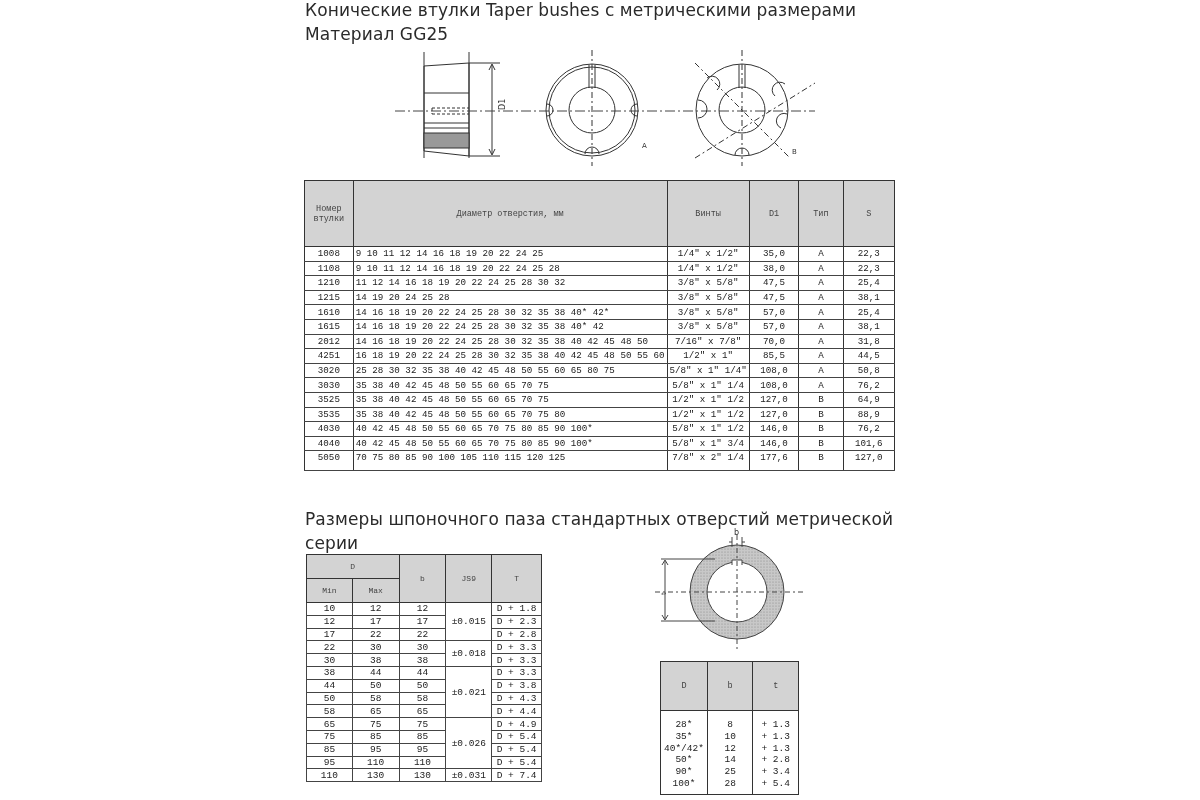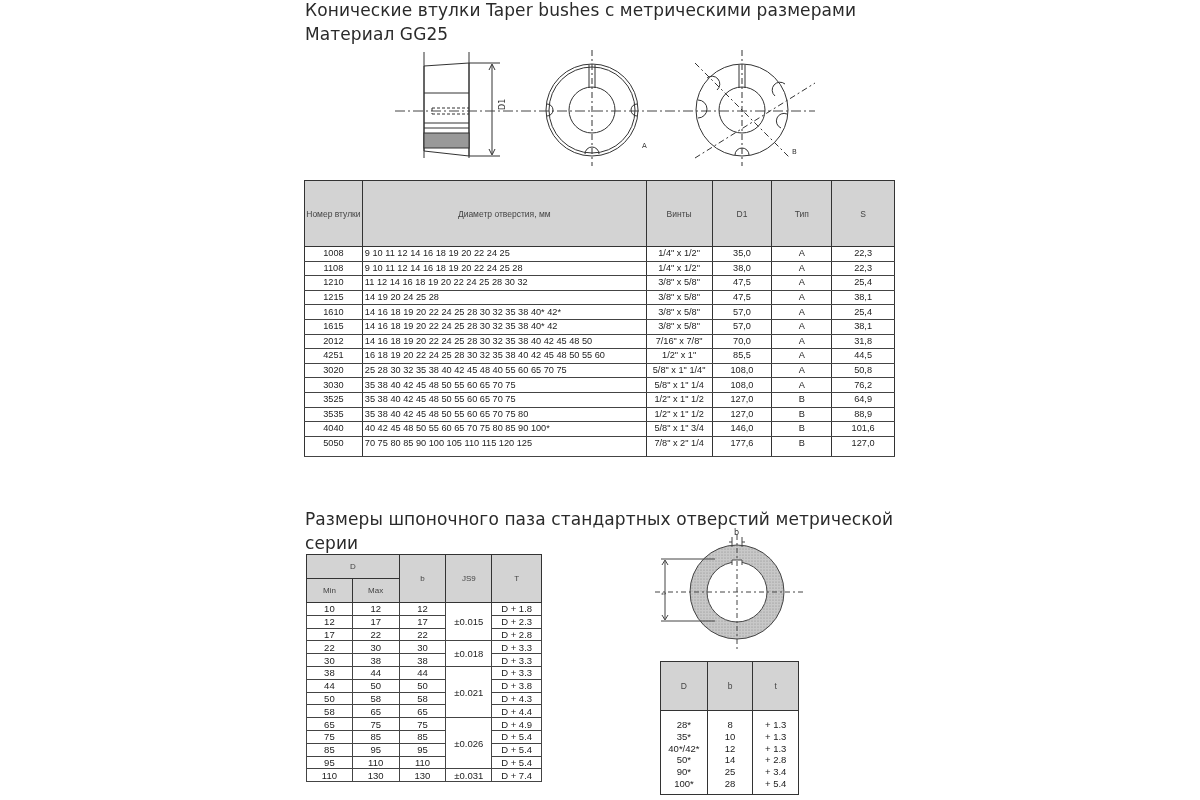--- a/index.html
+++ b/index.html
@@ -2,21 +2,21 @@
 <html><head>
 <meta charset="utf-8">
 <style>
   html, body { margin:0; padding:0; background:#ffffff; }
   body { width:1200px; height:800px; position:relative; overflow:hidden; font-family:"DejaVu Sans", sans-serif; color:#222; }
   .title { position:absolute; left:305px; font-size:17px; color:#2a2a2a; letter-spacing:0.1px; }
   #t1 { top:0px; }
   #t2 { top:24px; }
   #t3 { top:507px; line-height:24px; width:600px; }
   .drawing { position:absolute; }
-  table { border-collapse:collapse; position:absolute; font-family:Liberation Sans, sans-serif; }
+  table { border-collapse:collapse; position:absolute; font-family:Liberation Mono, monospace; }
   #main-table { left:304px; top:180px; width:591px; font-size:9.2px; }
   #main-table th { background:#d3d3d3; font-weight:normal; font-size:8.5px; color:#444; border:1px solid #333; height:63px; }
   #main-table td { border-left:1px solid #333; border-right:1px solid #333; border-bottom:1px solid #444; height:13.6px; padding:0 2px; line-height:13px; white-space:nowrap; overflow:hidden; }
   #main-table td.c { text-align:center; }
   #main-table tr.last td { height:19px; vertical-align:top; }
   #key-table { left:306px; top:554px; width:236px; font-size:9.5px; }
   #key-table th { background:#d3d3d3; font-weight:normal; font-size:8px; color:#444; border:1px solid #333; }
   #key-table td { border:1px solid #444; text-align:center; height:11.8px; line-height:11px; padding:0; }
   #small-table { left:660px; top:661px; width:139px; font-size:9.5px; }
   #small-table th { background:#d3d3d3; font-weight:normal; font-size:8.5px; color:#444; border:1px solid #333; height:46px; }
@@ -158,21 +158,21 @@
       <tr>
         <td class="c">4251</td>
         <td>16 18 19 20 22 24 25 28 30 32 35 38 40 42 45 48 50 55 60</td>
         <td class="c">1/2" x 1"</td>
         <td class="c">85,5</td>
         <td class="c">A</td>
         <td class="c">44,5</td>
       </tr>
       <tr>
         <td class="c">3020</td>
-        <td>25 28 30 32 35 38 40 42 45 48 40 55 60 65 70 75</td>
+        <td>25 28 30 32 35 38 40 42 45 48 50 55 60 65 80 75</td>
         <td class="c">5/8" x 1" 1/4"</td>
         <td class="c">108,0</td>
         <td class="c">A</td>
         <td class="c">50,8</td>
       </tr>
       <tr>
         <td class="c">3030</td>
         <td>35 38 40 42 45 48 50 55 60 65 70 75</td>
         <td class="c">5/8" x 1" 1/4</td>
         <td class="c">108,0</td>
@@ -187,20 +187,28 @@
         <td class="c">B</td>
         <td class="c">64,9</td>
       </tr>
       <tr>
         <td class="c">3535</td>
         <td>35 38 40 42 45 48 50 55 60 65 70 75 80</td>
         <td class="c">1/2" x 1" 1/2</td>
         <td class="c">127,0</td>
         <td class="c">B</td>
         <td class="c">88,9</td>
+      </tr>
+      <tr>
+        <td class="c">4030</td>
+        <td>40 42 45 48 50 55 60 65 70 75 80 85 90 100*</td>
+        <td class="c">5/8" x 1" 1/2</td>
+        <td class="c">146,0</td>
+        <td class="c">B</td>
+        <td class="c">76,2</td>
       </tr>
       <tr>
         <td class="c">4040</td>
         <td>40 42 45 48 50 55 60 65 70 75 80 85 90 100*</td>
         <td class="c">5/8" x 1" 3/4</td>
         <td class="c">146,0</td>
         <td class="c">B</td>
         <td class="c">101,6</td>
       </tr>
       <tr class="last">

